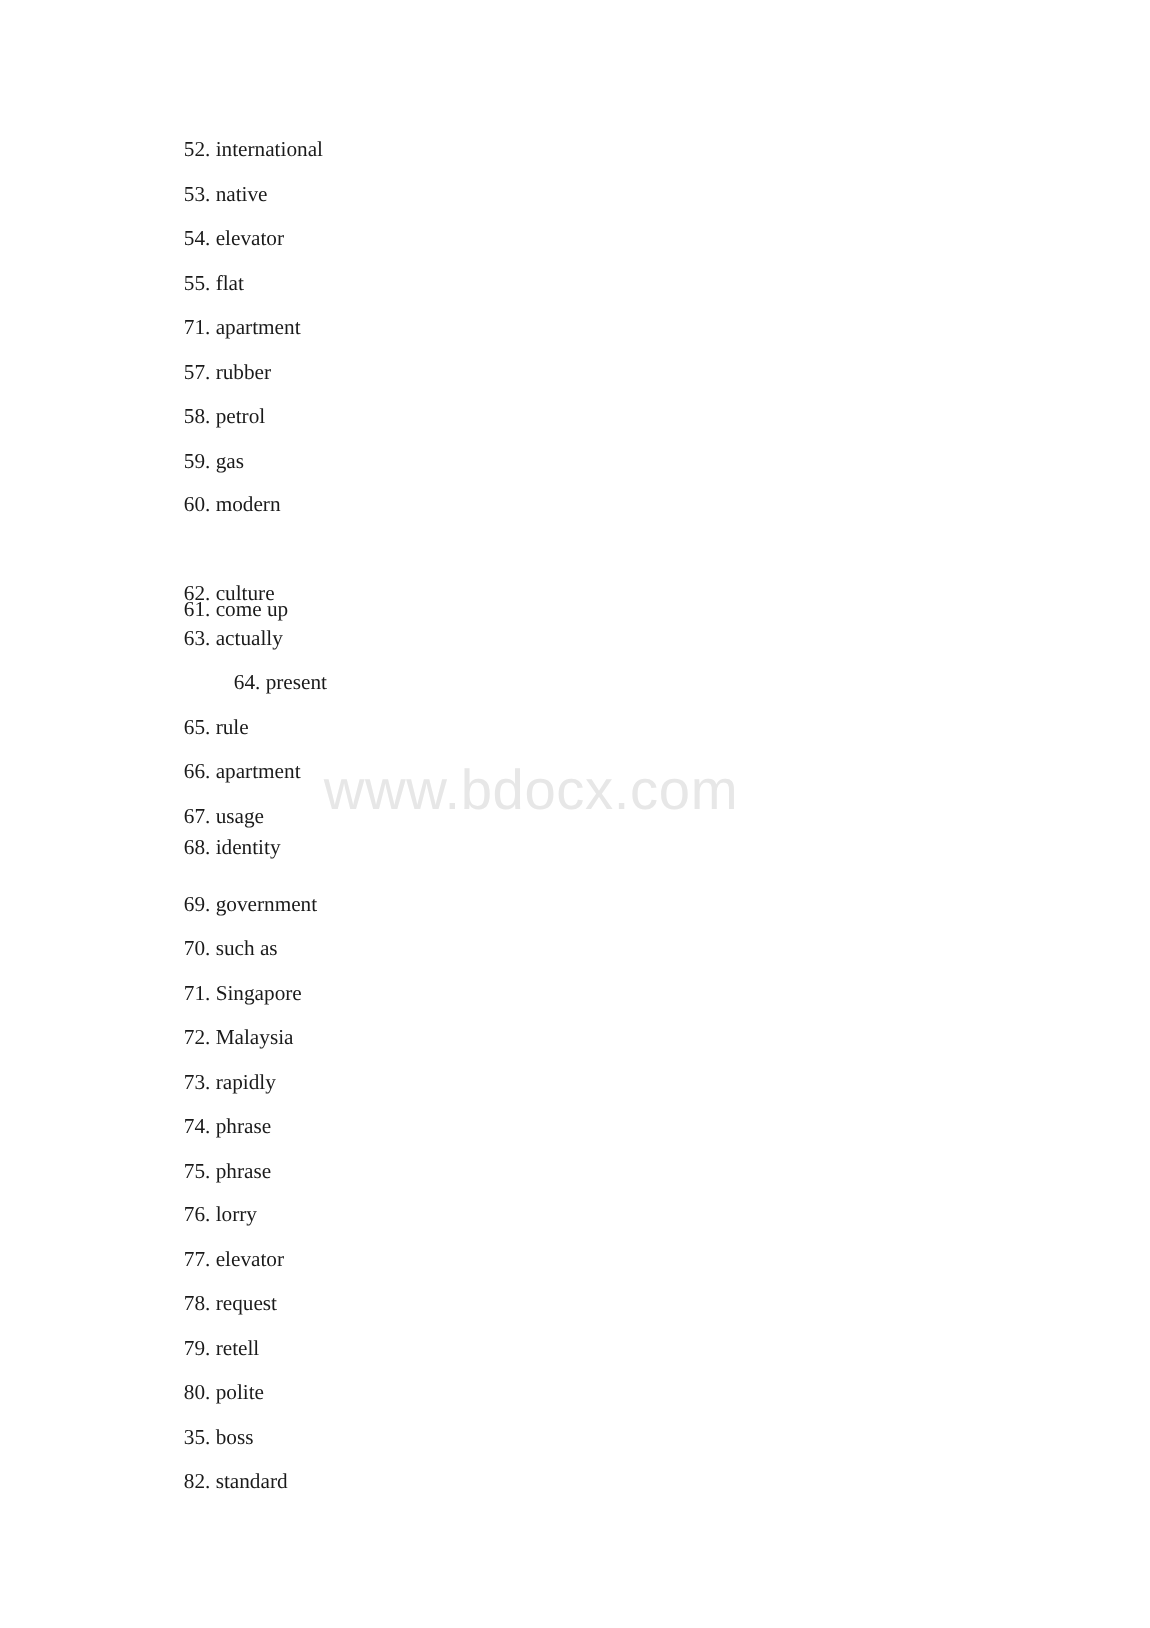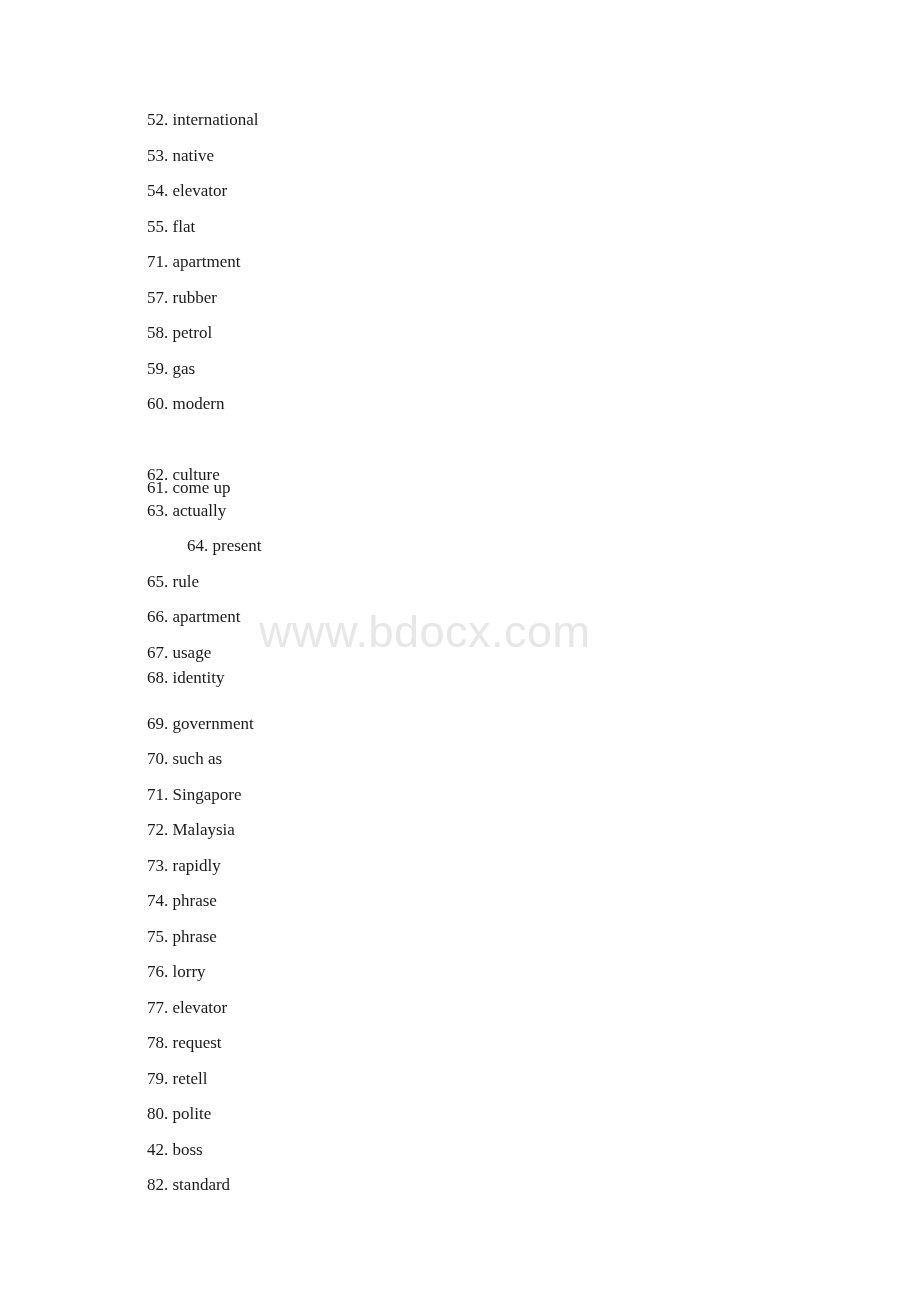--- a/index.html
+++ b/index.html
@@ -101,17 +101,17 @@
       <li class="vocab-item" style="top: 784.5px;"><span class="vocab-num">71.</span> <span class="vocab-word">Singapore</span></li>
       <li class="vocab-item" style="top: 820px;"><span class="vocab-num">72.</span> <span class="vocab-word">Malaysia</span></li>
       <li class="vocab-item" style="top: 855.5px;"><span class="vocab-num">73.</span> <span class="vocab-word">rapidly</span></li>
       <li class="vocab-item" style="top: 891px;"><span class="vocab-num">74.</span> <span class="vocab-word">phrase</span></li>
       <li class="vocab-item" style="top: 926.5px;"><span class="vocab-num">75.</span> <span class="vocab-word">phrase</span></li>
       <li class="vocab-item" style="top: 962px;"><span class="vocab-num">76.</span> <span class="vocab-word">lorry</span></li>
       <li class="vocab-item" style="top: 997.5px;"><span class="vocab-num">77.</span> <span class="vocab-word">elevator</span></li>
       <li class="vocab-item" style="top: 1033px;"><span class="vocab-num">78.</span> <span class="vocab-word">request</span></li>
       <li class="vocab-item" style="top: 1068.5px;"><span class="vocab-num">79.</span> <span class="vocab-word">retell</span></li>
       <li class="vocab-item" style="top: 1104px;"><span class="vocab-num">80.</span> <span class="vocab-word">polite</span></li>
-      <li class="vocab-item" style="top: 1139.5px;"><span class="vocab-num">42.</span> <span class="vocab-word">boss</span></li>
+      <li class="vocab-item" style="top: 1139.5px;"><span class="vocab-num">35.</span> <span class="vocab-word">boss</span></li>
       <li class="vocab-item" style="top: 1175px;"><span class="vocab-num">82.</span> <span class="vocab-word">standard</span></li>
     </ul>
 
 </div>
 
 </body></html>

